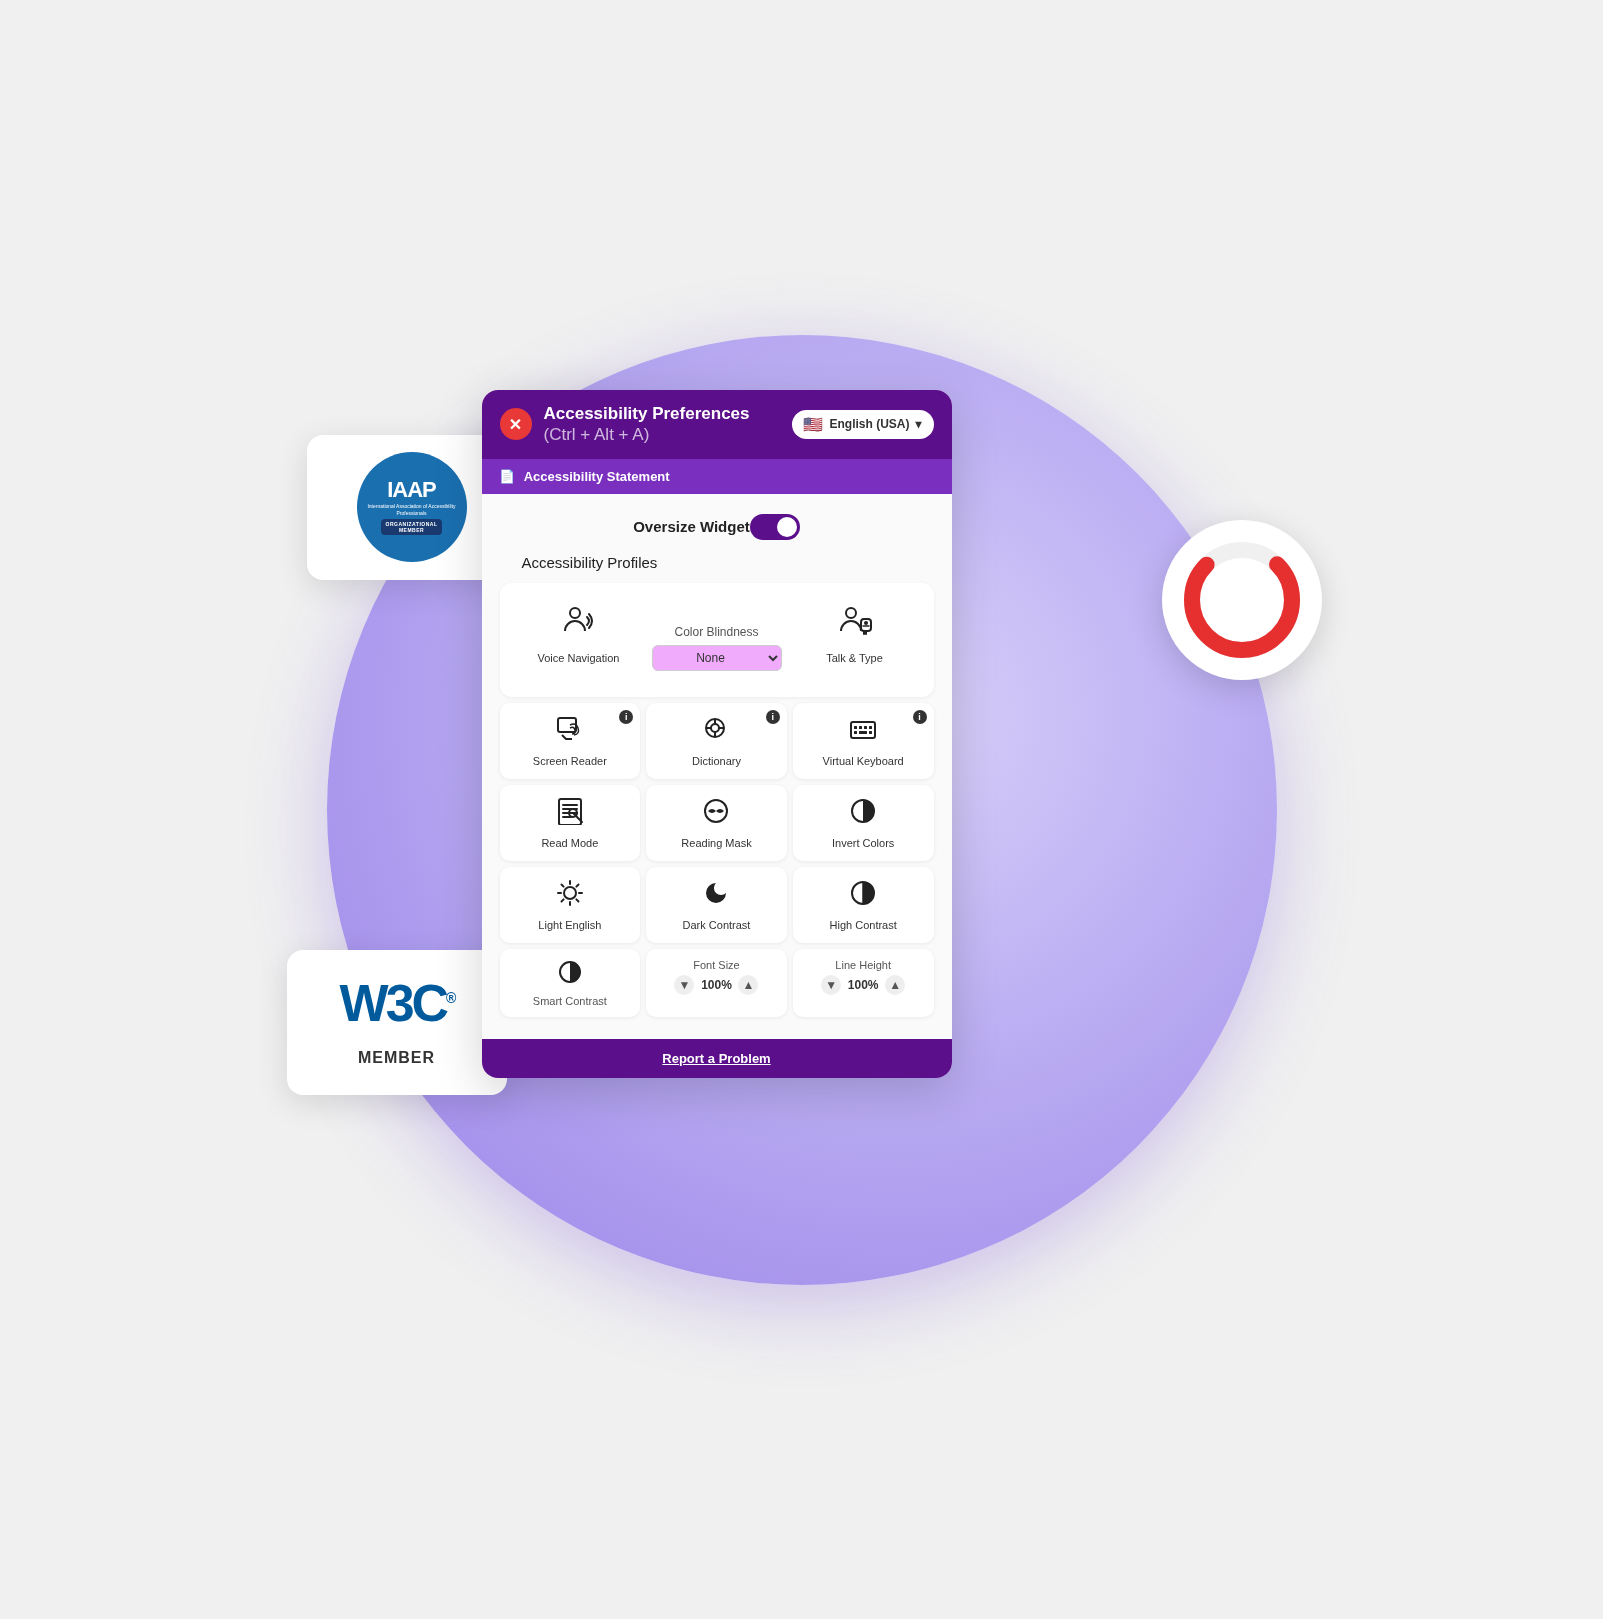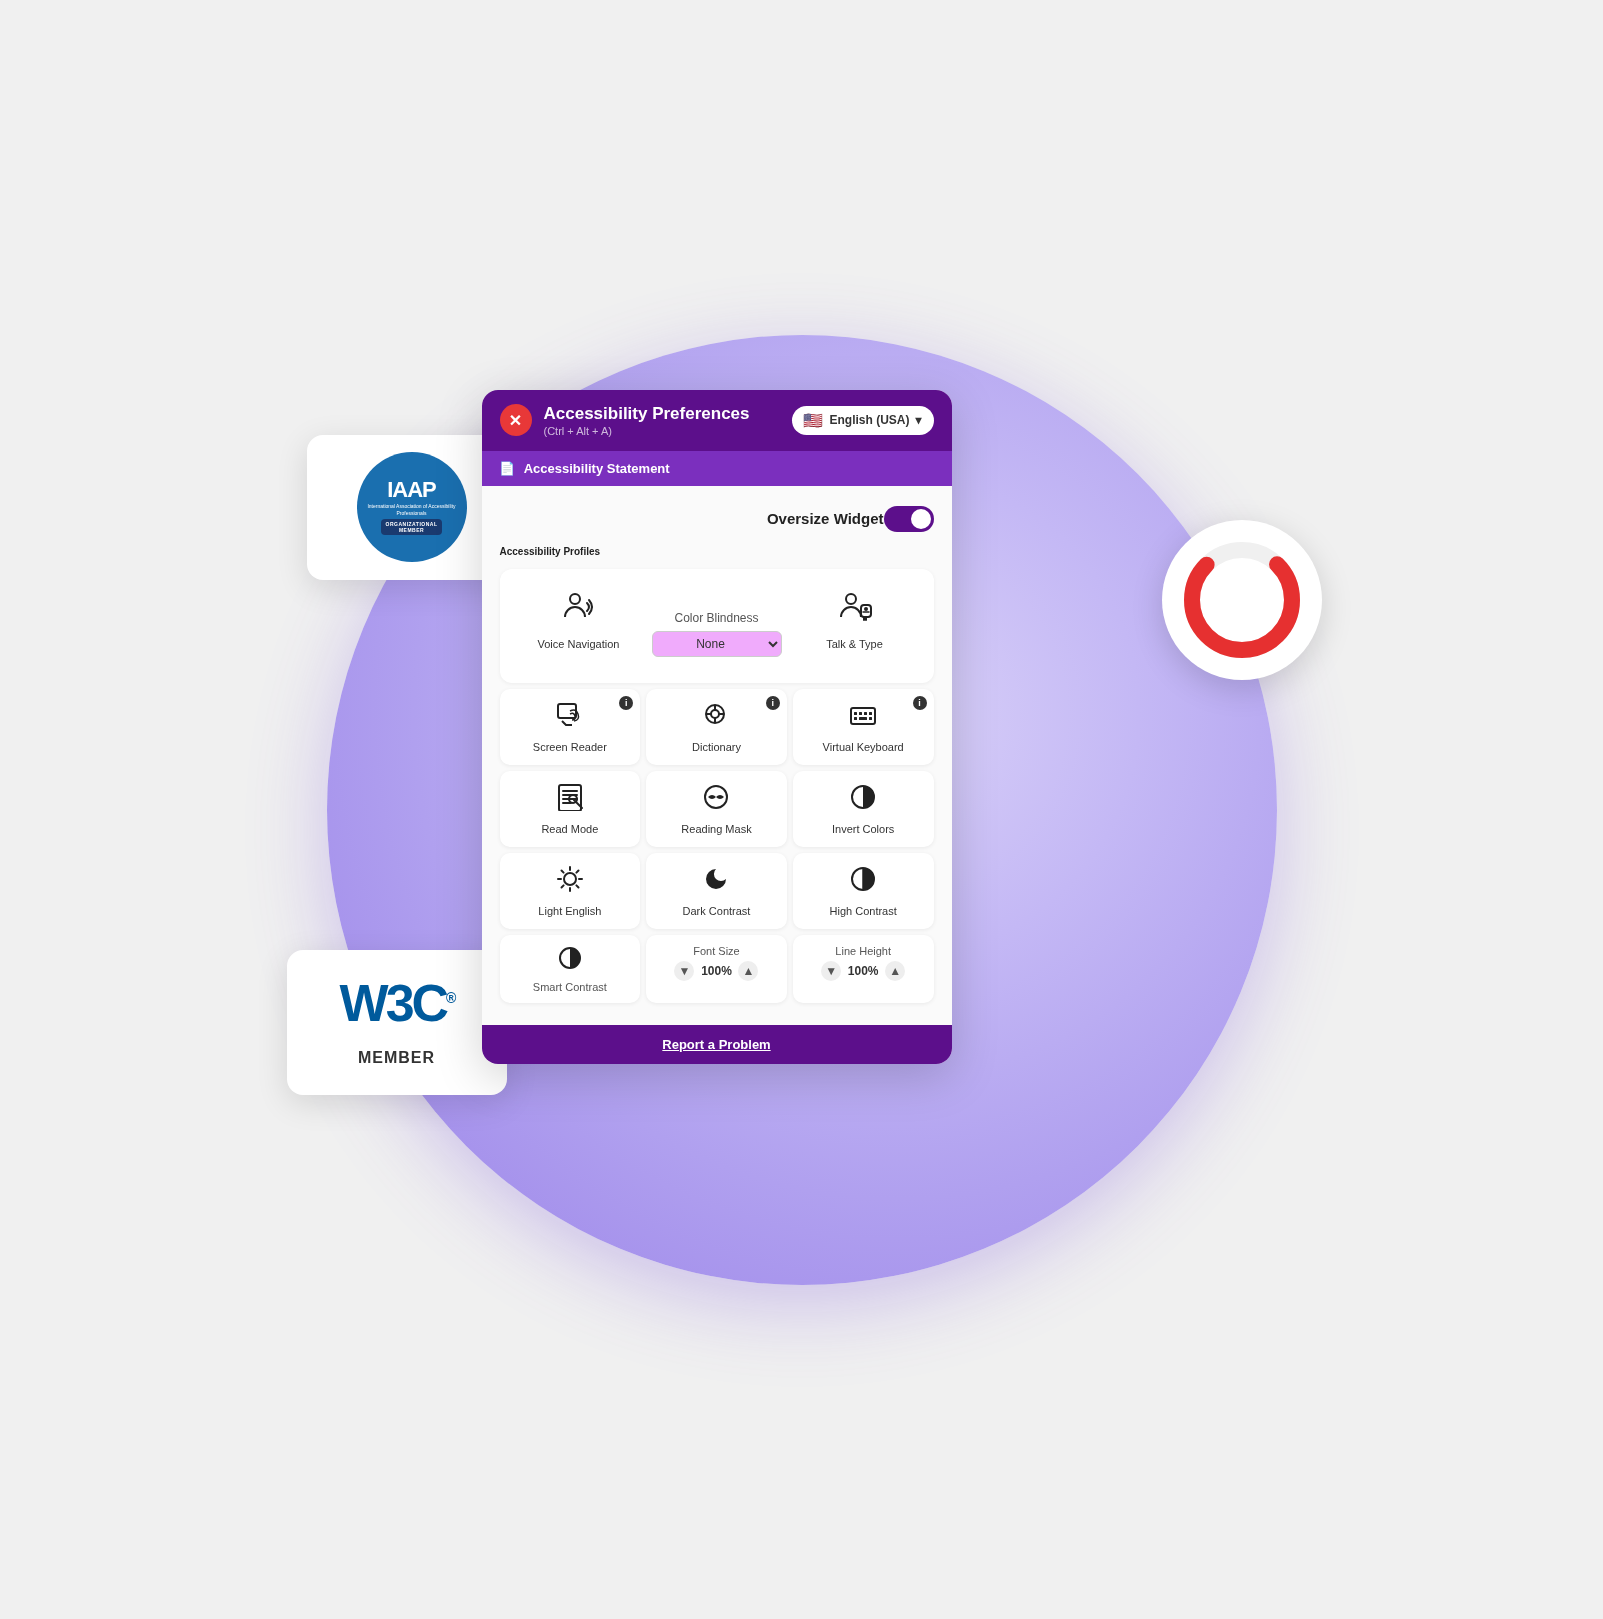--- a/index.html
+++ b/index.html
@@ -190,21 +190,21 @@
     }
 
     .header-title {
       color: white;
       font-size: 17px;
       font-weight: 700;
     }
 
     .header-subtitle {
       color: rgba(255,255,255,0.7);
-      font-size: 11px;
+      font-size: 17px;
       margin-top: 1px;
     }
 
     .lang-btn {
       display: flex;
       align-items: center;
       gap: 6px;
       background: white;
       border-radius: 20px;
       padding: 5px 12px;
@@ -233,21 +233,21 @@
 
     
     .panel-body {
       padding: 16px 18px;
       background: #fafafa;
     }
 
     .oversize-row {
       display: flex;
       align-items: center;
-      justify-content: flex-end;
+      justify-content: center;
       margin-bottom: 10px;
       padding: 4px 0;
     }
 
     .oversize-label {
       font-size: 15px;
       font-weight: 700;
       color: #222;
     }
 
@@ -265,24 +265,25 @@
       position: absolute;
       right: 3px;
       top: 3px;
       width: 20px;
       height: 20px;
       background: white;
       border-radius: 50%;
     }
 
     .profiles-label {
-      font-size: 10px;
-      font-weight: 700;
+      font-size: 15px;
+      font-weight: 400;
       color: #222;
       margin-bottom: 12px;
+      margin-left: 22px;
     }
 
     
     .profiles-section {
       background: white;
       border-radius: 12px;
       padding: 14px;
       margin-bottom: 6px;
       box-shadow: 0 1px 4px rgba(0,0,0,0.06);
     }

